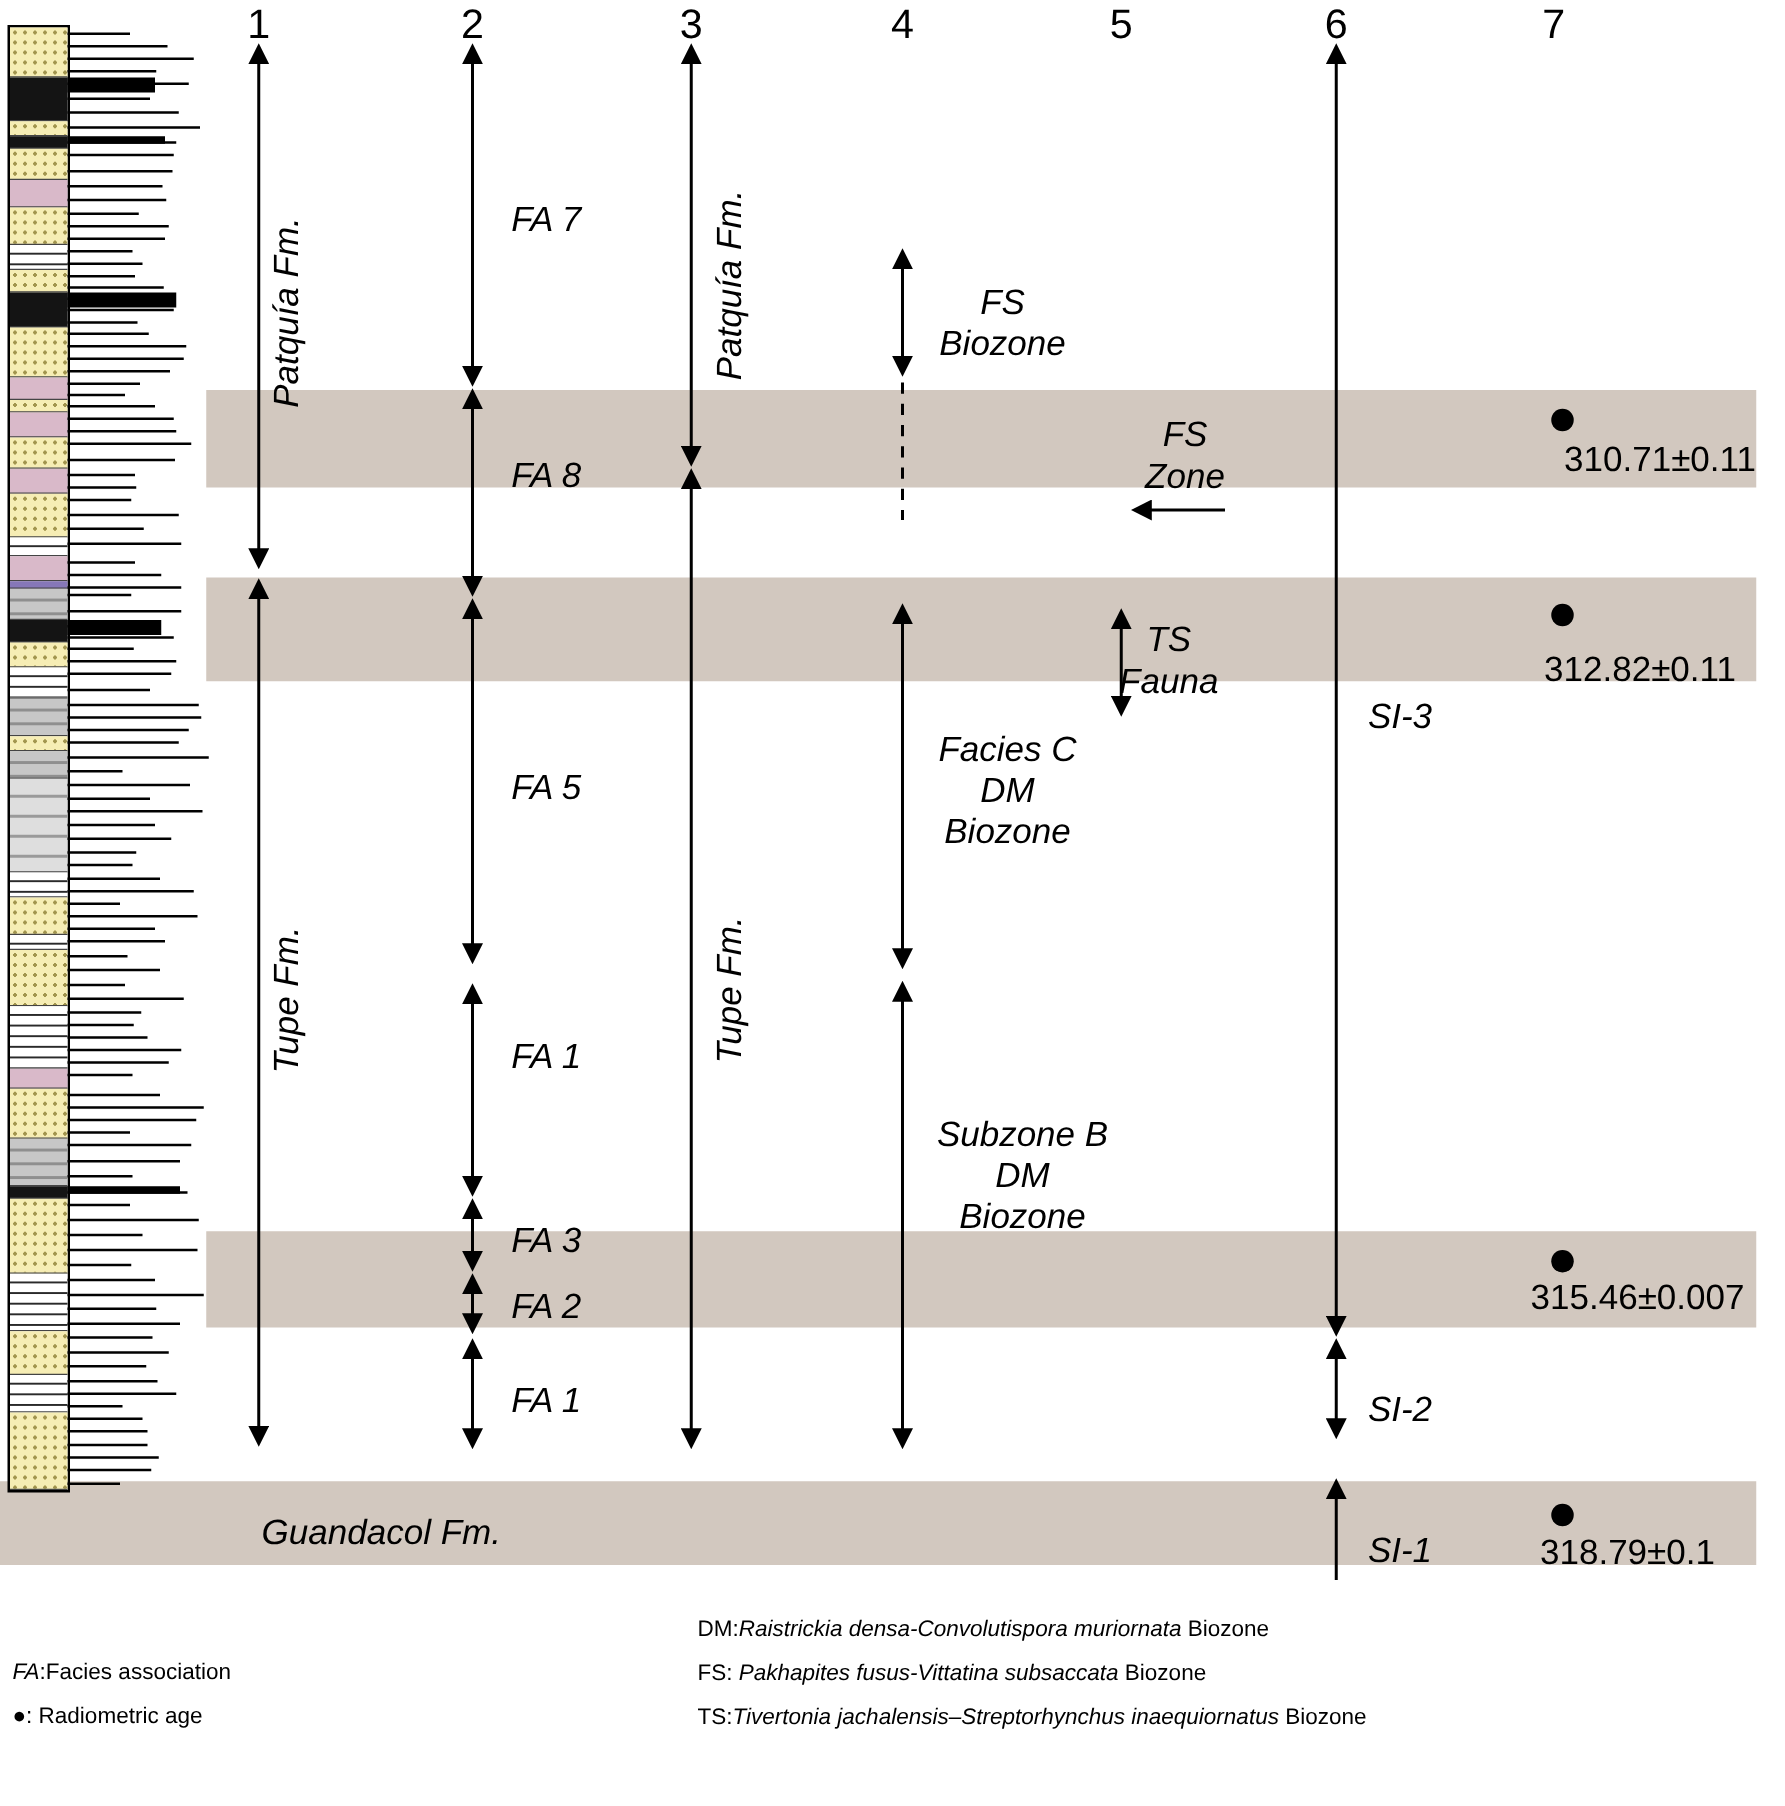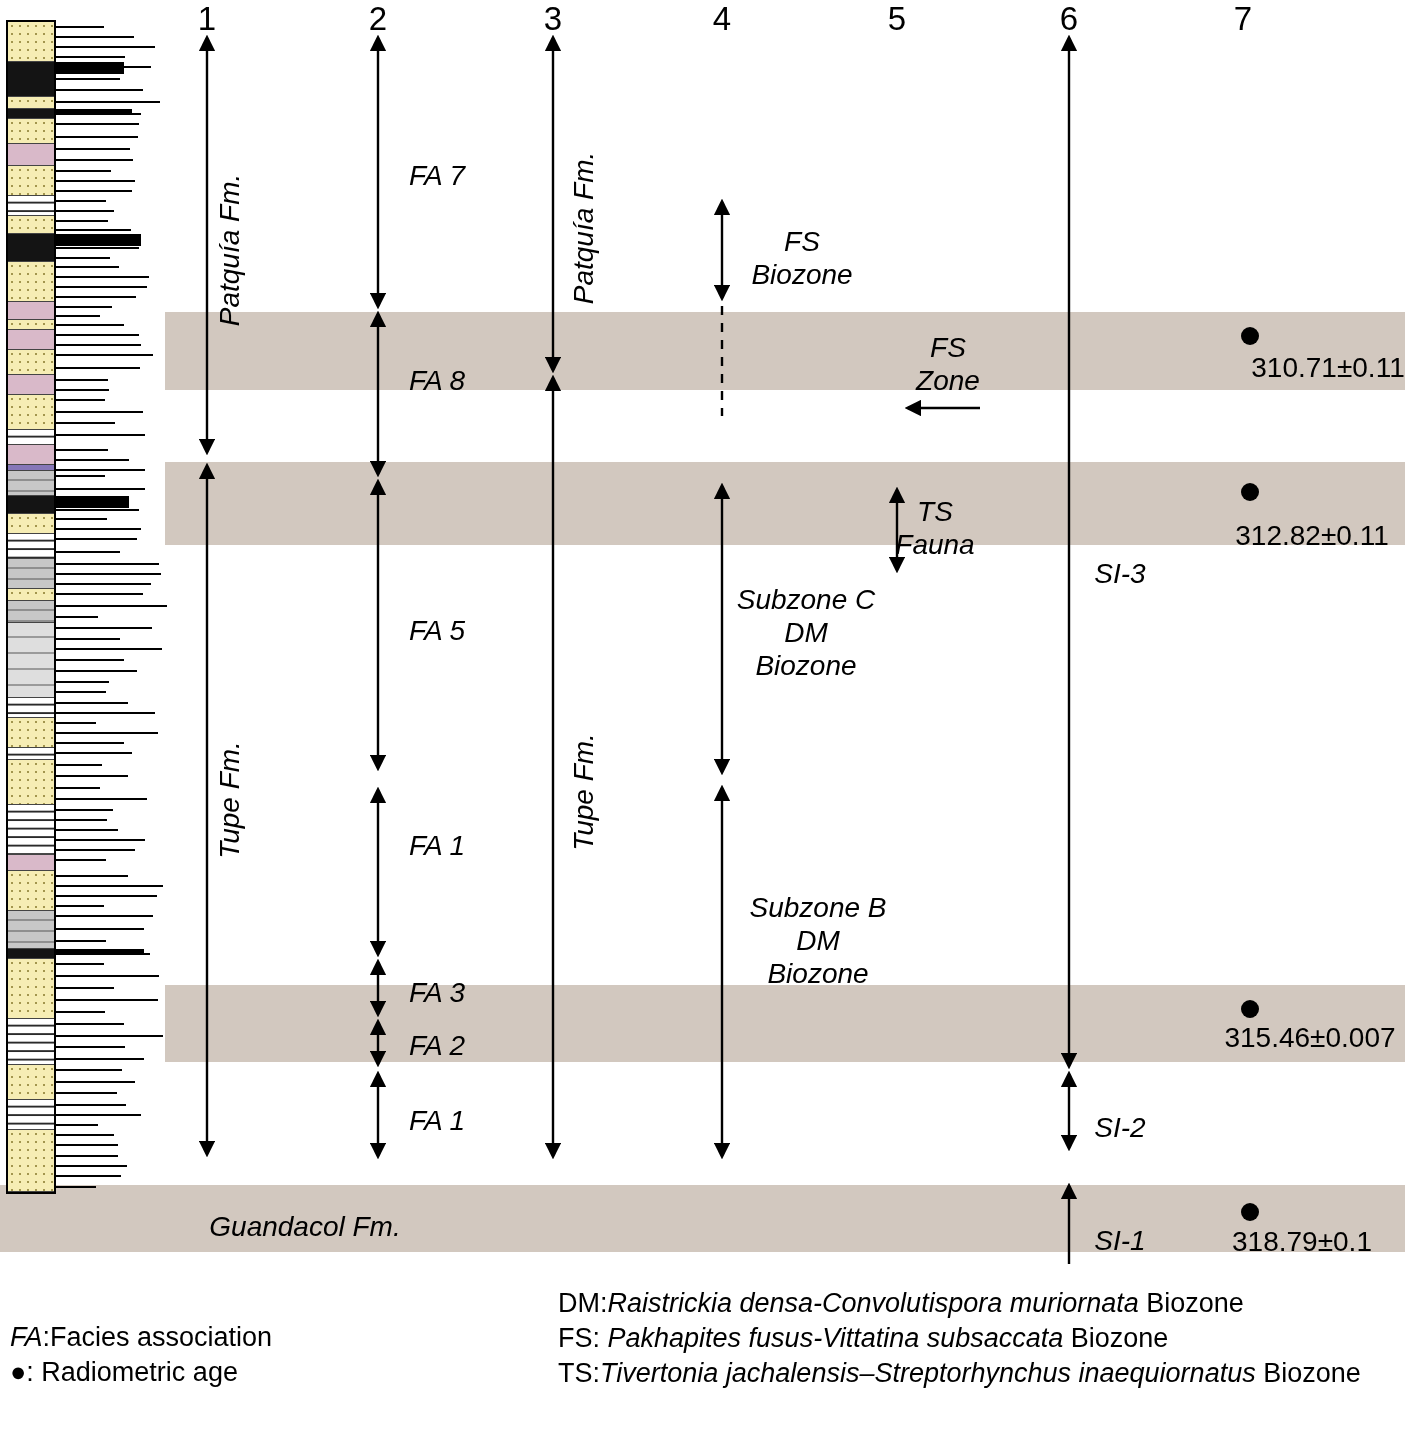--- a/index.html
+++ b/index.html
@@ -33,21 +33,21 @@
   .overlay circle{fill:#000;}
   
   .lbl{position:absolute;font-style:italic;font-size:28px;white-space:nowrap;line-height:33px;}
   .ctr{transform:translate(-50%,-50%);}
   .rot{transform:translate(-50%,-50%) rotate(-90deg);}
   .ml{text-align:center;transform:translate(-50%,-50%);}
   .ml span{display:block;}
   .colnum{position:absolute;top:0;font-size:33px;font-style:normal;transform:translateX(-50%);white-space:nowrap;}
   .age{position:absolute;font-size:28px;font-style:normal;transform:translateX(-50%);white-space:nowrap;}
   
-  .legend{position:absolute;font-size:27px;line-height:35px;white-space:nowrap;}
+  .legend{position:absolute;font-size:18px;line-height:35px;white-space:nowrap;}
   .legend .it{font-style:italic;}
 </style>
 </head>
 <body>
 
 <div class="canvas">
 
   <div class="band" style="left:165px;top:312px;width:1240px;height:78px;"></div>
   <div class="band" style="left:165px;top:462px;width:1240px;height:83px;"></div>
   <div class="band" style="left:165px;top:985px;width:1240px;height:77px;"></div>
@@ -272,21 +272,21 @@
   <div class="lbl ctr" style="left:437px;top:845px;">FA 1</div>
   <div class="lbl ctr" style="left:437px;top:992px;">FA 3</div>
   <div class="lbl ctr" style="left:437px;top:1045px;">FA 2</div>
   <div class="lbl ctr" style="left:437px;top:1120px;">FA 1</div>
 
   <div class="lbl ml" style="left:802px;top:258px;">
     <span>FS</span>
     <span>Biozone</span>
   </div>
   <div class="lbl ml" style="left:806px;top:632px;">
-    <span>Subzone C</span>
+    <span>Facies C</span>
     <span>DM</span>
     <span>Biozone</span>
   </div>
   <div class="lbl ml" style="left:818px;top:940px;">
     <span>Subzone B</span>
     <span>DM</span>
     <span>Biozone</span>
   </div>
   <div class="lbl ml" style="left:948px;top:364px;">
     <span>FS</span>

